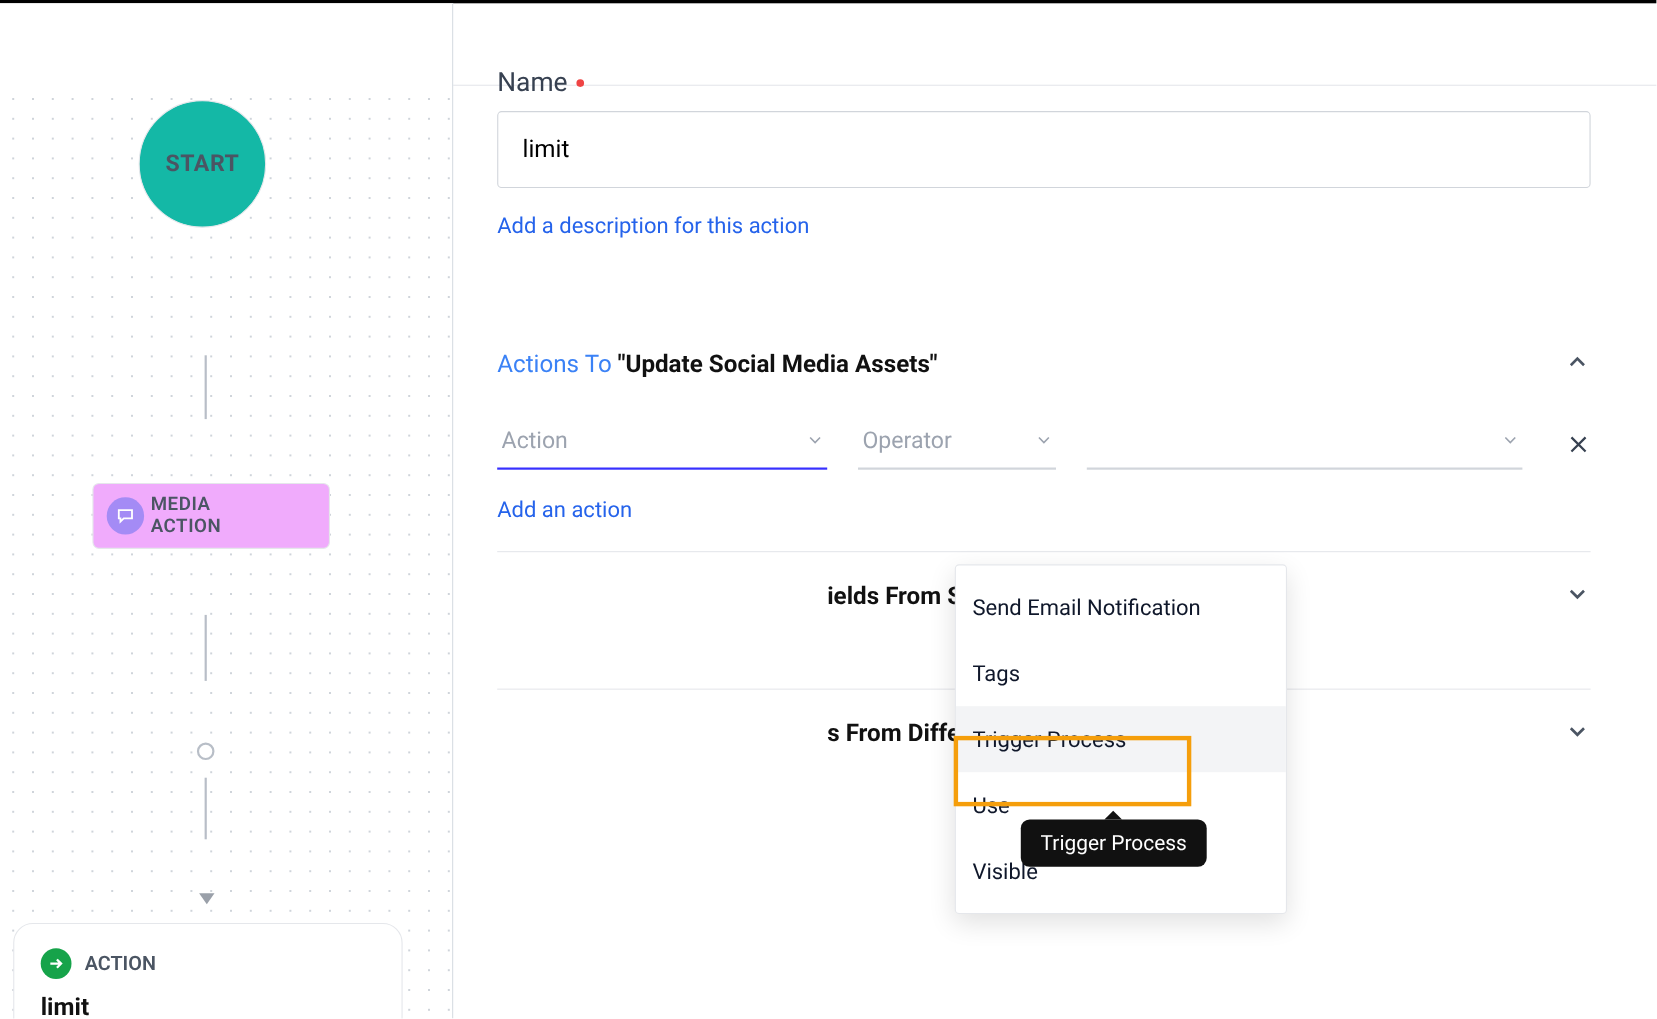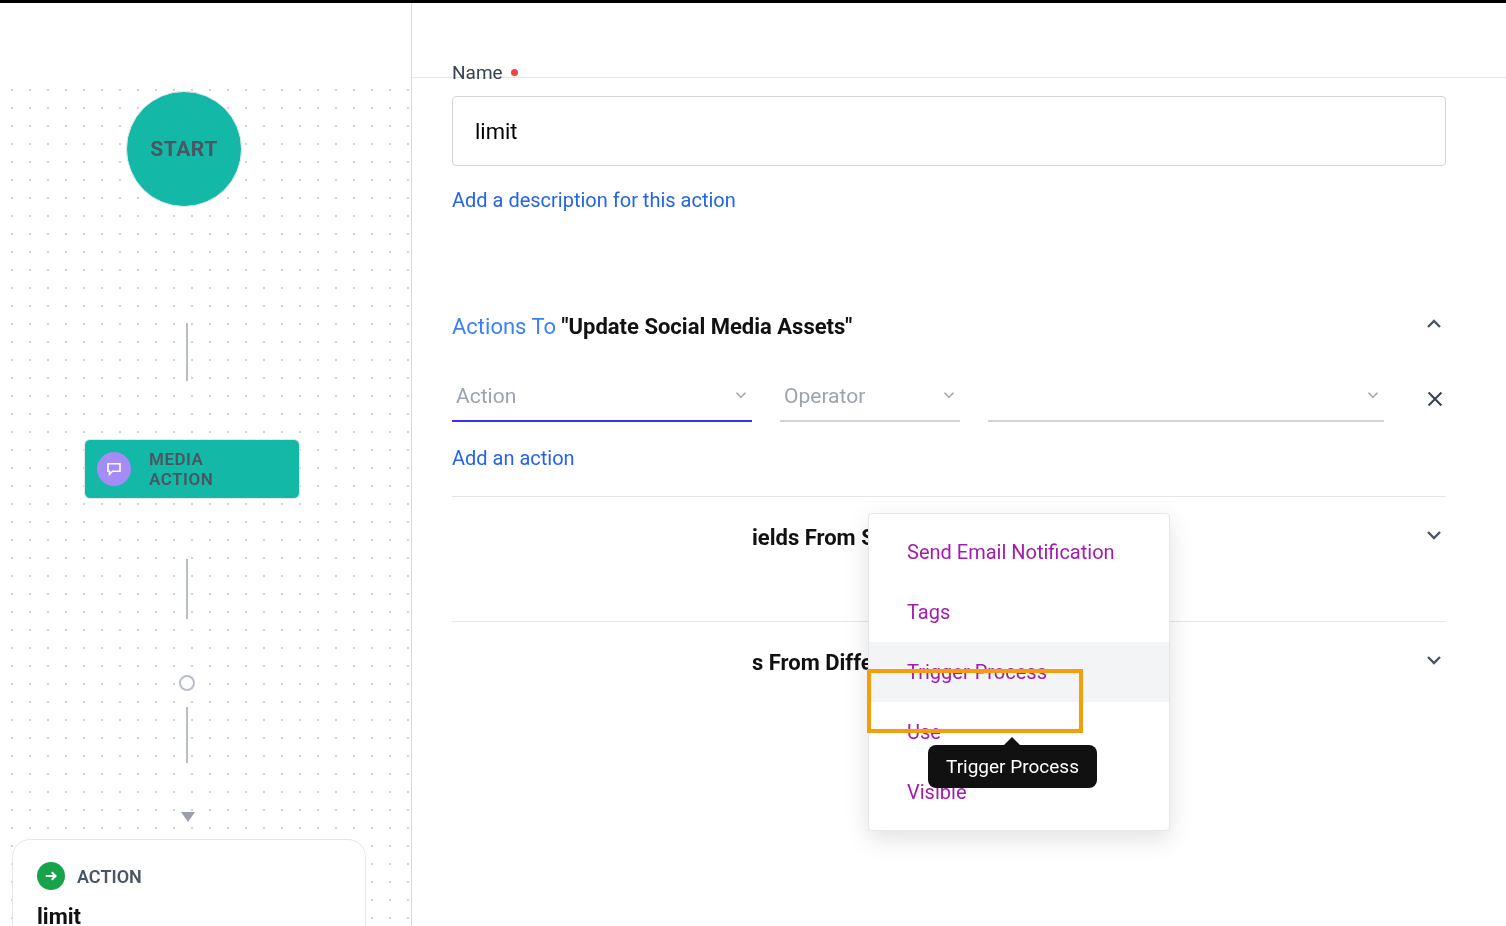--- a/index.html
+++ b/index.html
@@ -10,40 +10,40 @@
   
   .canvas { width: 412px; border-right: 1px solid #d8dde3; position: relative; background:#fff;}
   .dots { position:absolute; left:0; right:0; top:75px; bottom:0;
     background-image: radial-gradient(#cfd4da 1.2px, transparent 1.2px);
     background-size: 18px 18px; background-position: 3px 3px; z-index:0;}
   .canvas > *:not(.dots){ position:relative; z-index:1;}
   .start-node { position:absolute; left:126px; top:88px; width:116px; height:116px; border-radius:50%;
     background:#14b8a6; border:1px solid #e5e7eb; display:flex; align-items:center; justify-content:center;
     font-weight:700; color:#4b5563; font-size:21px; letter-spacing:.5px;}
   .start-conn { position:absolute; left:186px; top:204px; width:2px; height:58px; background:#b8bec7;}
-  .media-node { position:absolute; left:84px; top:262px; width:216px; height:60px; background:#14b8a6;
-    border:1px solid #e5e7eb; border-radius:6px; display:flex; align-items:center; padding:8px 12px; gap:18px;}
+  .media-node { position:absolute; left:84px; top:262px; width:216px; height:60px; background:#f0abfc;
+    border:1px solid #e5e7eb; border-radius:6px; display:flex; align-items:center; padding:8px 12px; gap:6px;}
   .media-icon { width:34px; height:34px; border-radius:50%; background:#a48bf5; display:flex; align-items:center; justify-content:center;}
   .media-text { color:#4b5563; font-weight:600; font-size:17px; line-height:1.2; letter-spacing:.5px;}
   .media-conn1 { position:absolute; left:186px; top:322px; width:2px; height:60px; background:#b8bec7;}
   .conn-dot { position:absolute; left:179px; top:378px; width:16px; height:16px; border-radius:50%; background:#fff; border:2px solid #b8bec7;}
   .media-conn2 { position:absolute; left:186px; top:394px; width:2px; height:56px; background:#b8bec7;}
   .arrowhead { position:absolute; left:181px; top:443px; width:0; height:0; border-left:7px solid transparent; border-right:7px solid transparent; border-top:10px solid #9aa0a9;}
   .action-node { position:absolute; left:12px; top:460px; width:354px; background:#fff; border:1px solid #e5e7eb; border-radius:18px; padding:22px 24px;}
   .action-hdr { display:flex; align-items:center; gap:12px; color:#4b5563; font-weight:600; font-size:18px; margin-bottom:14px;}
   .action-icon { width:28px; height:28px; border-radius:50%; background:#16a34a; display:flex; align-items:center; justify-content:center;}
   .action-name { font-weight:700; font-size:22px; color:#111;}
 
   
   .pane { flex:1; padding:30px 60px 40px 40px; position:relative; overflow:hidden;}
   .pane-hdr { display:flex; align-items:center; justify-content:space-between; padding-bottom:22px;}
   .pane-title { font-size:26px; font-weight:700;}
   .close-btn { color:#333; cursor:pointer;}
   .close-btn svg{ width:24px; height:24px; }
-  .field-lbl { font-size:19px; color:#374151; margin-top:28px; margin-bottom:12px; display:flex; align-items:center; gap:8px;}
+  .field-lbl { font-size:24px; color:#374151; margin-top:28px; margin-bottom:12px; display:flex; align-items:center; gap:8px;}
   .req-dot { width:7px; height:7px; border-radius:50%; background:#ef4444; display:inline-block;}
   .name-input { width:100%; height:70px; border:1px solid #d1d5db; border-radius:4px; padding:0 22px; font-size:22px; outline:none;}
   .desc-link { color:#2563eb; font-size:20px; margin-top:22px; display:inline-block; cursor:pointer;}
   .section { margin-top:100px;}
   .section-hdr { display:flex; align-items:center; justify-content:space-between; cursor:pointer;}
   .section-title { font-size:22px; color:#111;}
   .section-title .prefix { color:#3b82f6; font-weight:400;}
   .section-title .quoted { font-weight:700;}
   .chev svg{ width:24px; height:24px; color:#4b5563;}
   .section + .section { border-top:1px solid #e5e7eb; padding-top:26px; margin-top:26px;}
@@ -56,21 +56,21 @@
   .combo.action .combo-input { border-bottom-color:#3730ff;}
   .combo-input::placeholder { color:#9ca3af;}
   .combo-chev { position:absolute; right:2px; bottom:14px; color:#9ca3af;}
   .combo-chev svg { width:18px; height:18px;}
   .row-x { color:#374151; cursor:pointer; padding-bottom:8px; margin-left:12px;}
   .row-x svg { width:22px; height:22px;}
   .add-action { color:#2563eb; font-size:20px; margin-top:24px; cursor:pointer;}
 
   
   .dropdown { position:absolute; left:456px; top:510px; width:302px; background:#fff; border:1px solid #e5e7eb; box-shadow:0 8px 24px rgba(0,0,0,.12); border-radius:4px; z-index:40; padding:8px 0;}
-  .dropdown-item { padding:18px 38px; font-size:20px; color:#a21caf; cursor:pointer; position:relative;}
+  .dropdown-item { padding:18px 15px; font-size:20px; color:#0f172a; cursor:pointer; position:relative;}
   .dropdown-item.highlight { background:#f3f4f6; }
   .hl-box { position:absolute; left:455px; top:666px; width:216px; height:64px; border:4px solid #f59e0b; z-index:50; pointer-events:none;}
   .tooltip { position:absolute; left:516px; top:742px; background:#111; color:#fff; font-size:19px; padding:10px 18px; border-radius:8px; z-index:60;}
   .tooltip::before { content:""; position:absolute; left:76px; top:-8px; width:0; height:0; border-left:8px solid transparent; border-right:8px solid transparent; border-bottom:8px solid #111;}
 
   .section3-peek-hdr { display:flex; align-items:center; justify-content:space-between;}
 </style>
 </head>
 <body>
 

